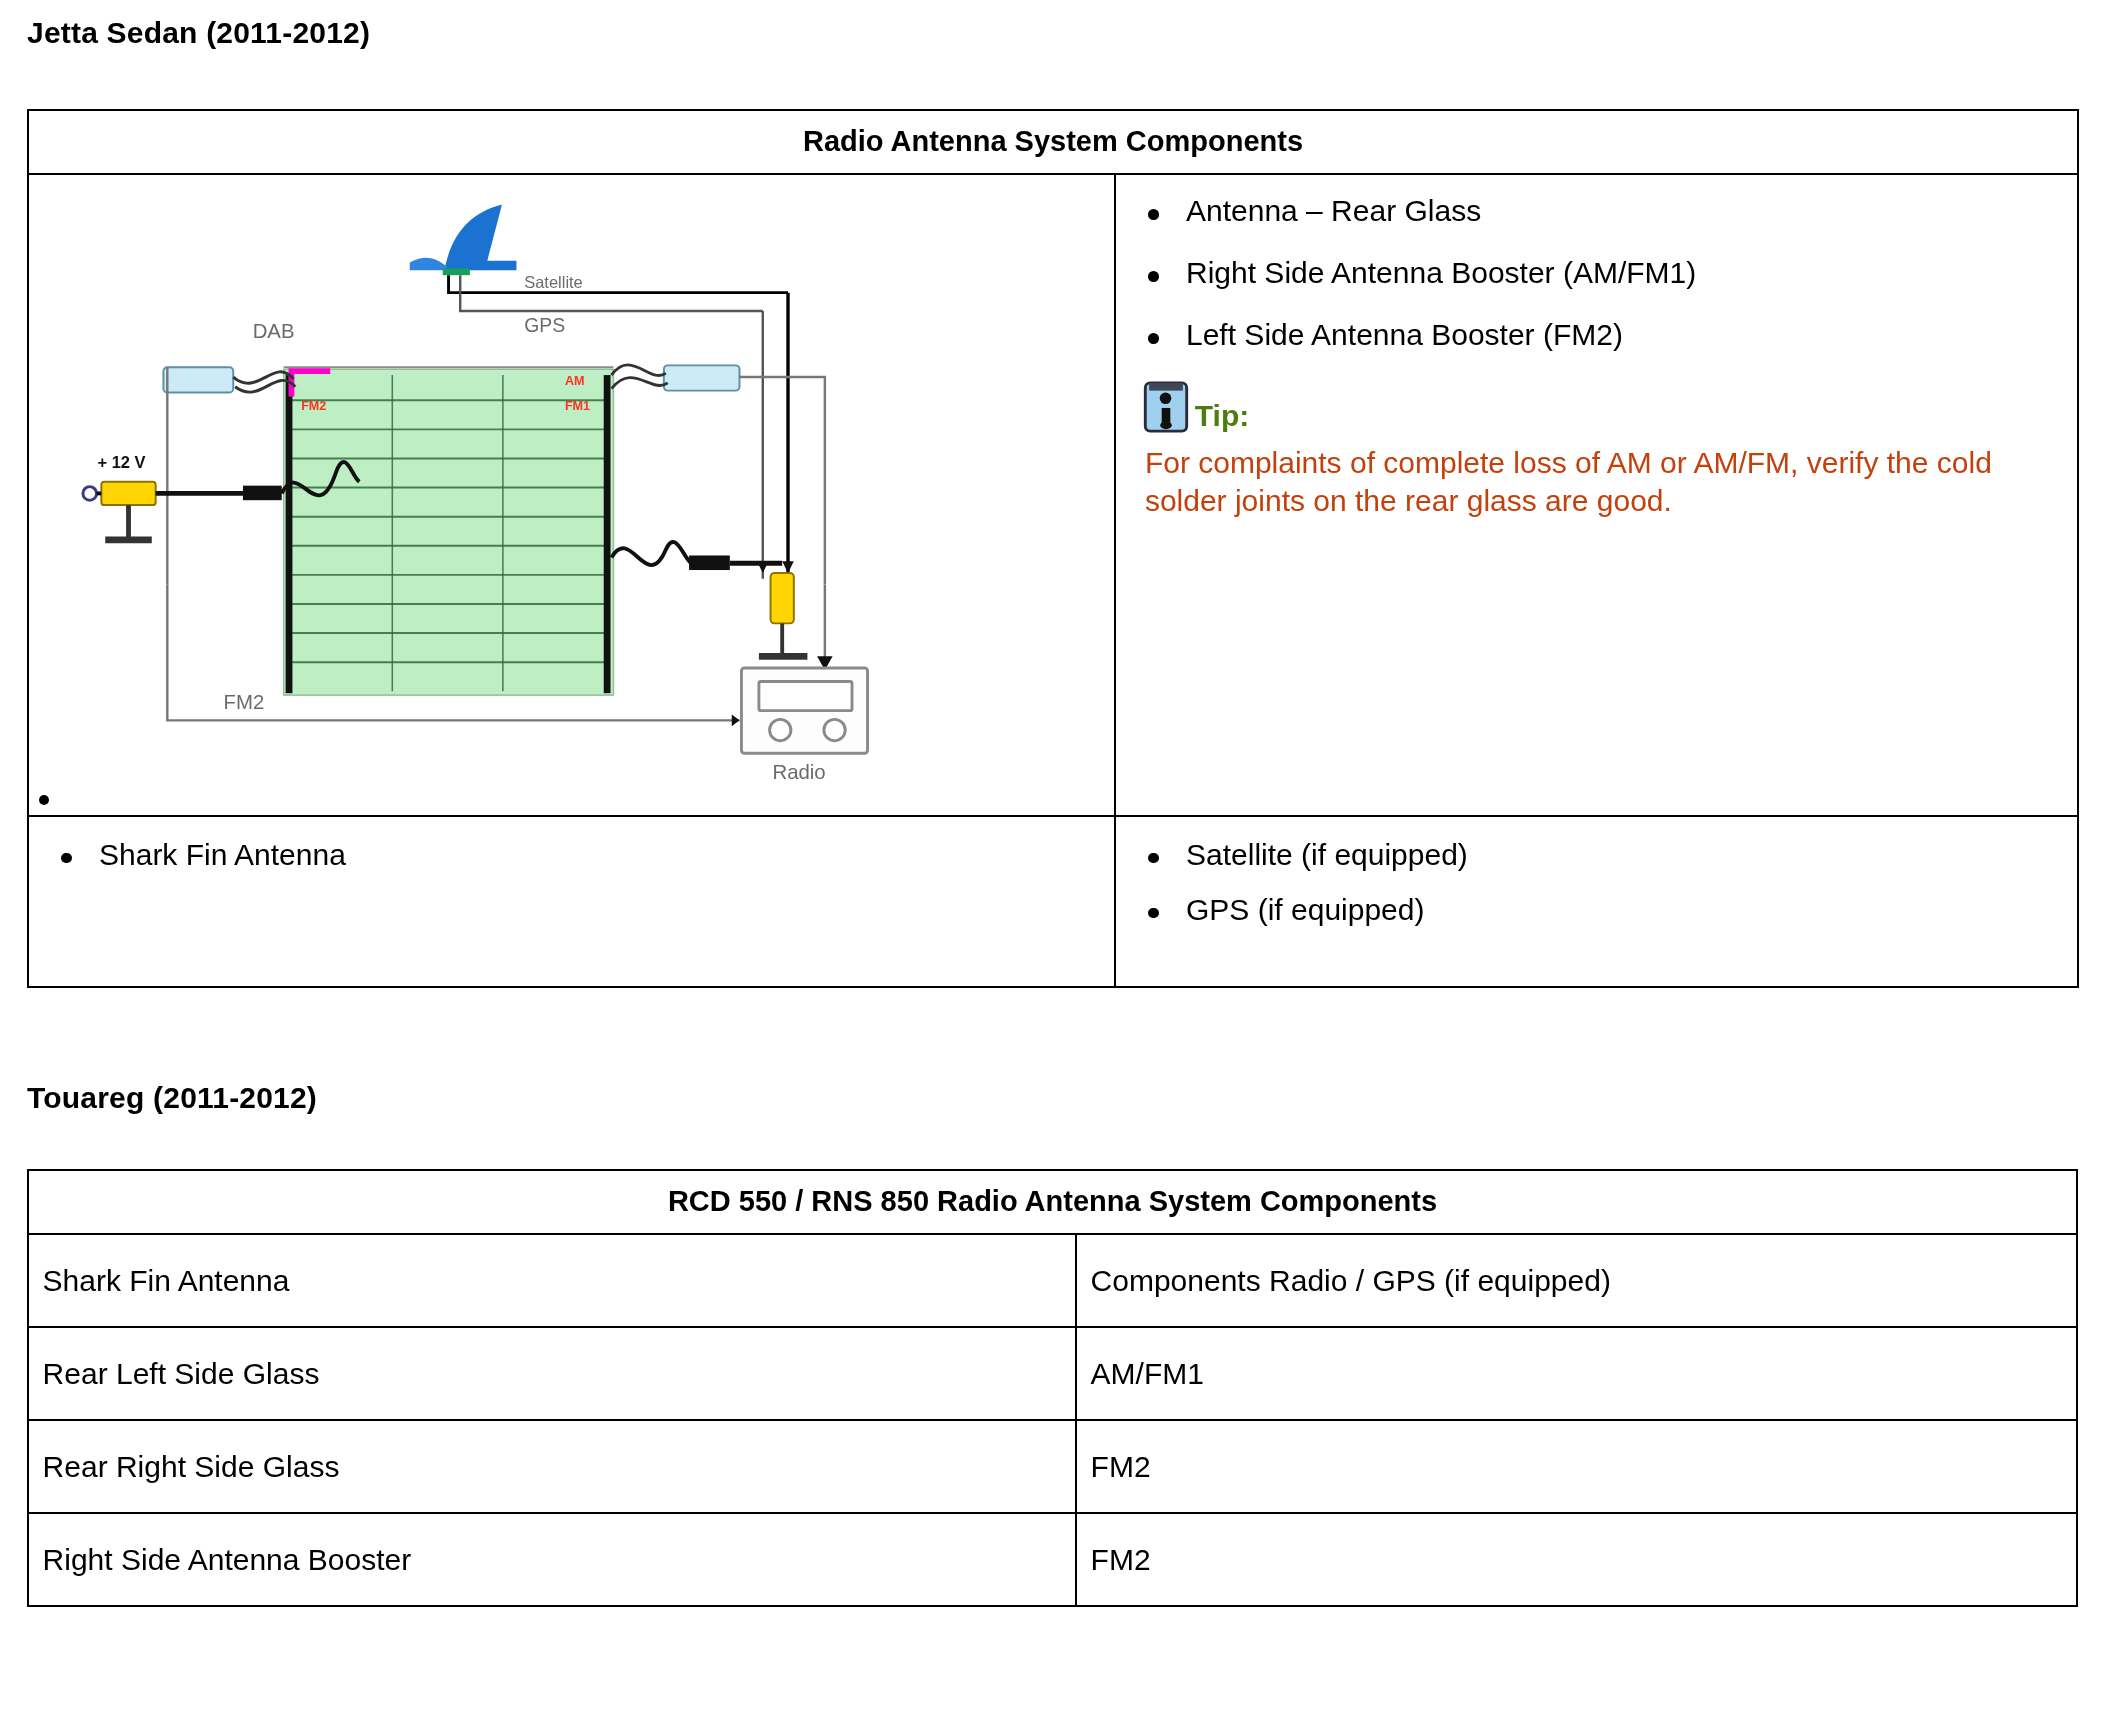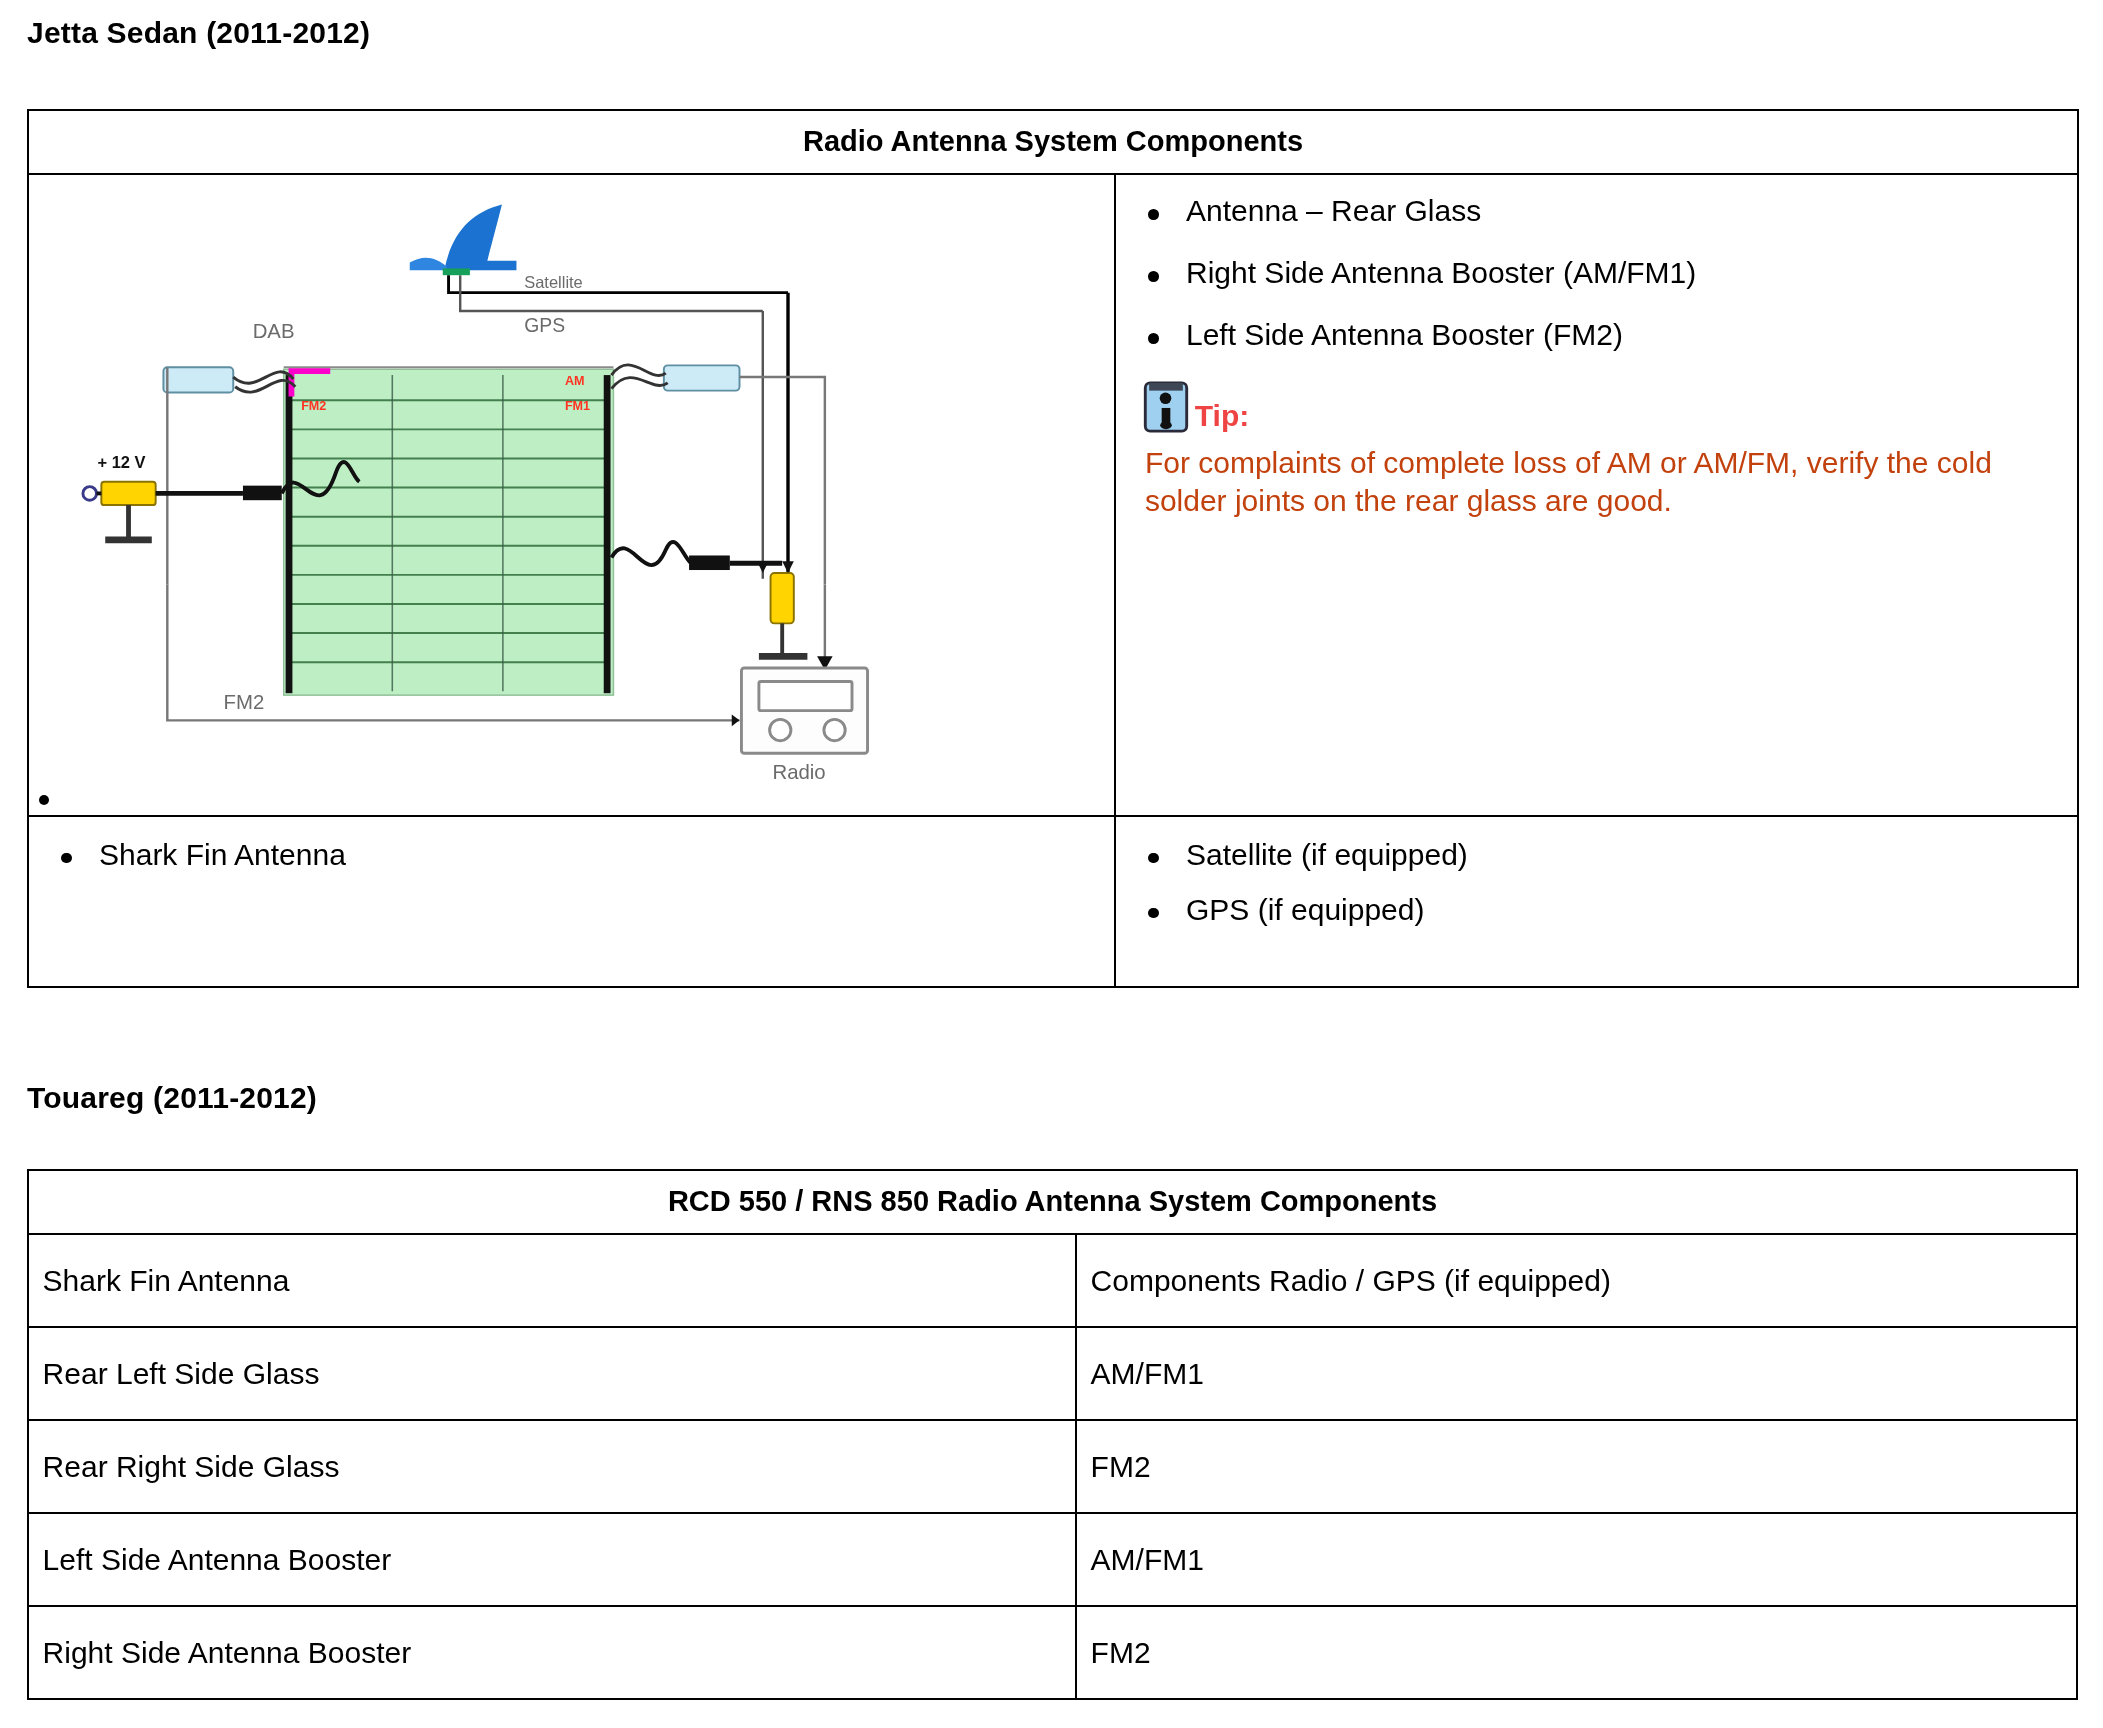--- a/index.html
+++ b/index.html
@@ -107,21 +107,21 @@
   }
   .tip-icon {
     width: 46px;
     height: 52px;
     flex: 0 0 auto;
     position: relative;
   }
   .tip-label {
     font-size: 30px;
     font-weight: bold;
-    color: #ef4444;
+    color: #4d7c0f;
     line-height: 1;
     padding-bottom: 1.9px;
   }
   .tip-body {
     margin-top: 11.6px;
     font-size: 30px;
     line-height: 1.28;
     color: #c2410c;
     width: 873px;
     padding-left: 1.9px;
@@ -398,24 +398,20 @@
       </tr>
       <tr>
         <td class="data">Rear Left Side Glass</td>
         <td class="data">AM/FM1</td>
       </tr>
       <tr>
         <td class="data">Rear Right Side Glass</td>
         <td class="data">FM2</td>
       </tr>
       <tr>
-        <td class="data">Left Side Antenna Booster</td>
-        <td class="data">AM/FM1</td>
-      </tr>
-      <tr>
         <td class="data">Right Side Antenna Booster</td>
         <td class="data">FM2</td>
       </tr>
     </tbody>
   </table>
 
 </div>
 
 
 </body></html>

